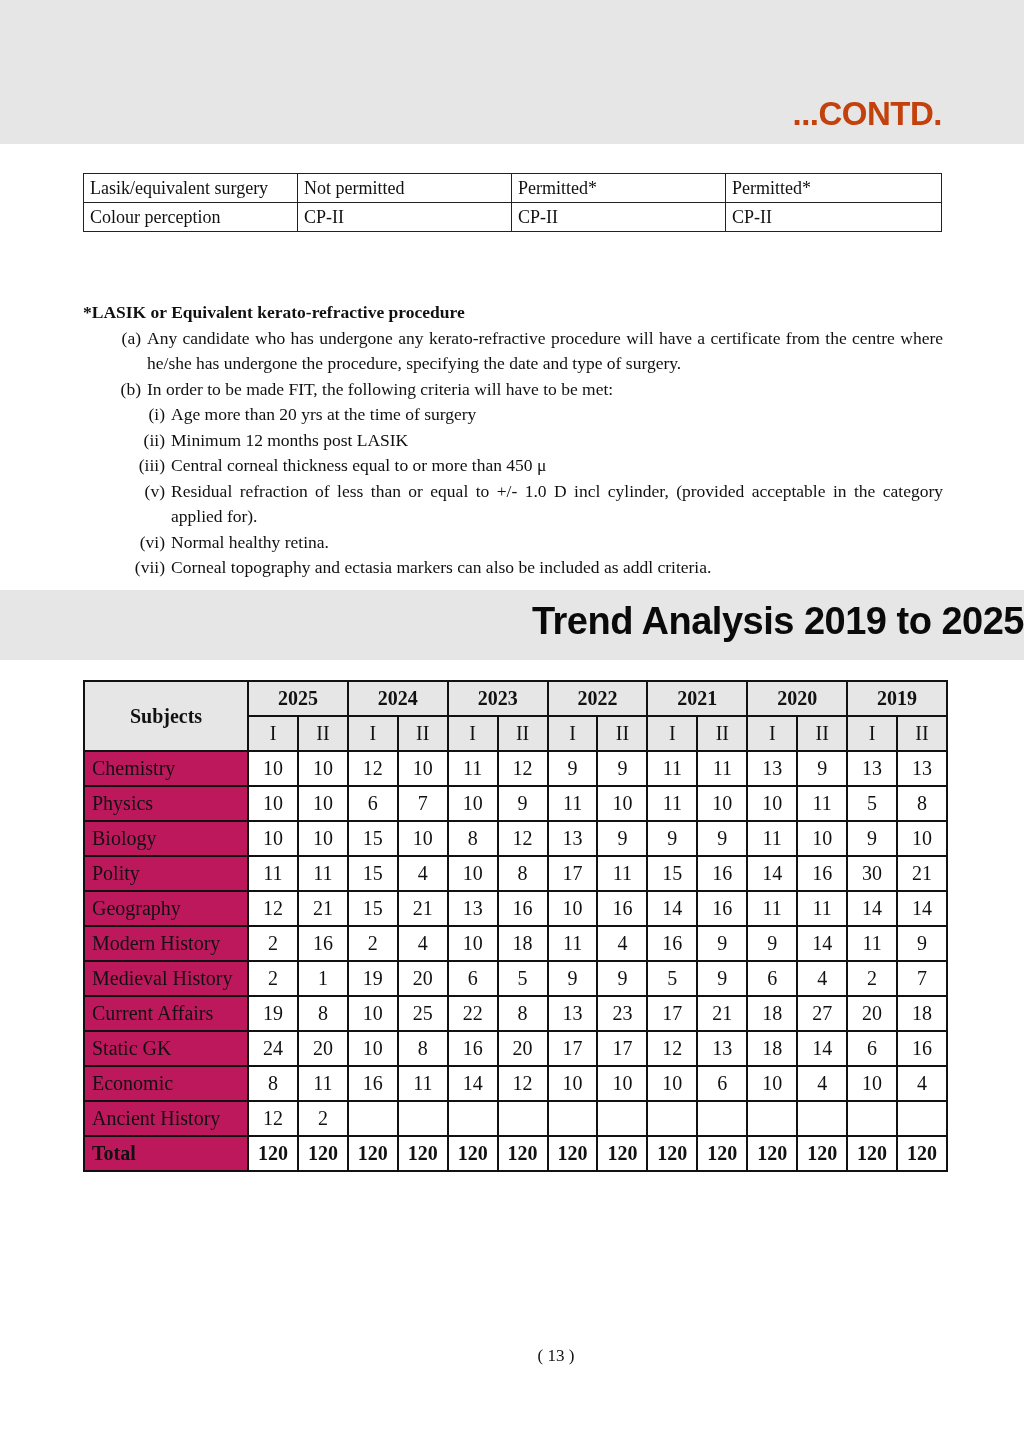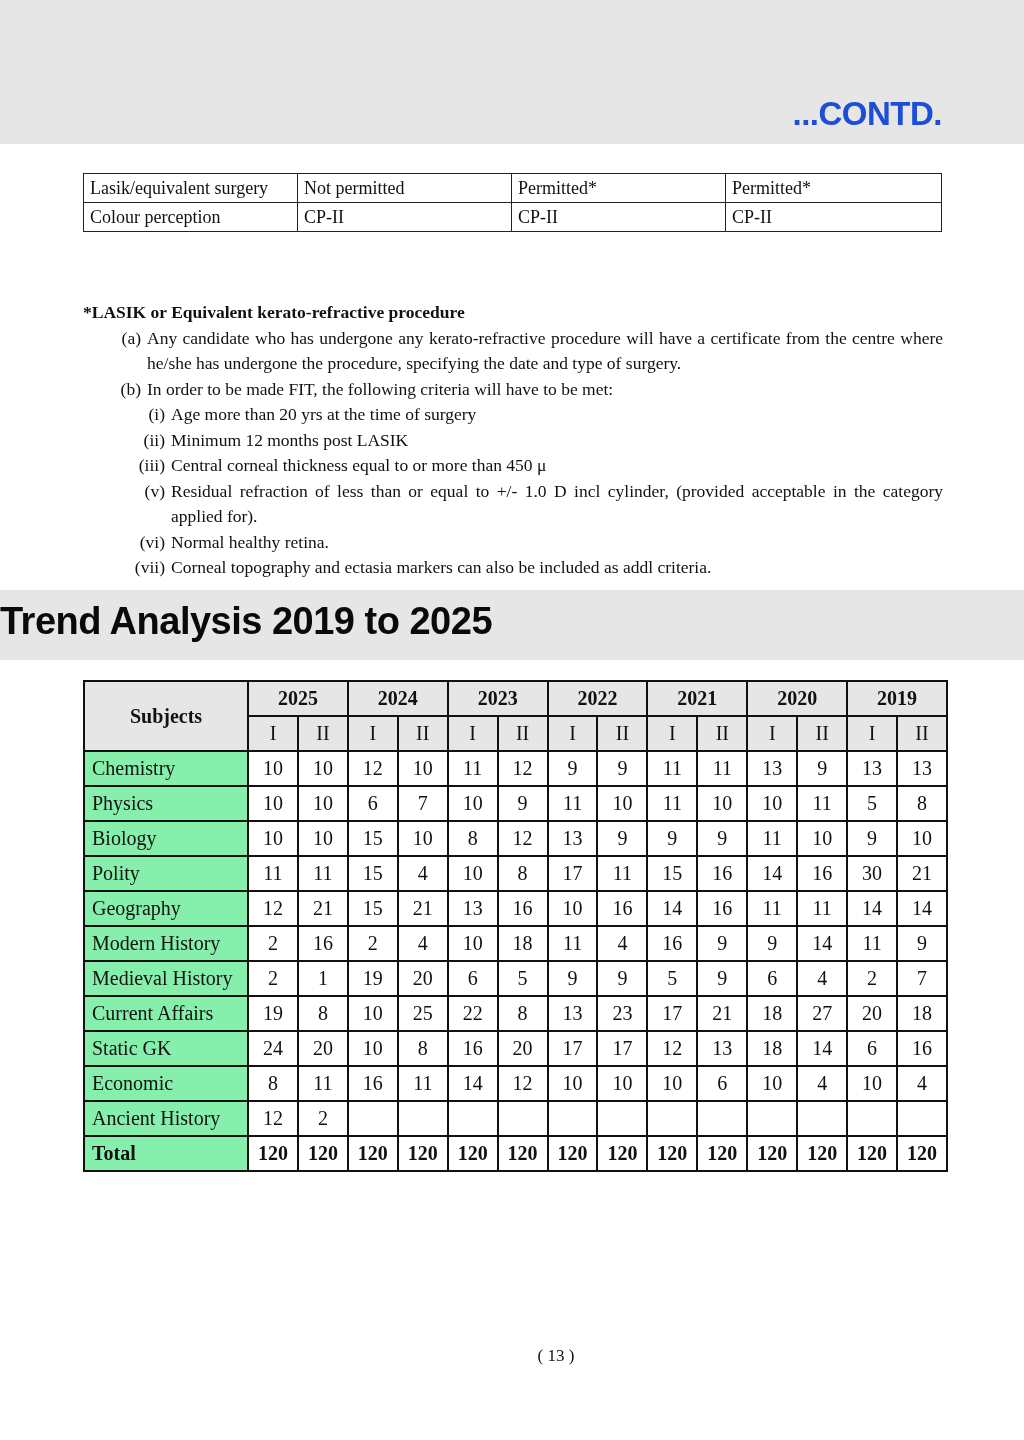--- a/index.html
+++ b/index.html
@@ -1,47 +1,47 @@
 <!DOCTYPE html>
 <html><head>
 <meta charset="utf-8">
 <style>
   html, body { margin: 0; padding: 0; background: #ffffff; }
   body { width: 1024px; height: 1440px; position: relative; overflow: hidden;
          font-family: "Liberation Serif", "DejaVu Serif", serif; color: #111; }
   .top-band { position: absolute; left: 0; top: 0; width: 1024px; height: 144px; background: #e6e6e6; }
   .contd { position: absolute; right: 82px; top: 95px; font-family: "Liberation Sans", "DejaVu Sans", sans-serif;
-           font-weight: bold; font-size: 33px; letter-spacing: -0.5px; color: #1d4ed8; }
+           font-weight: bold; font-size: 33px; letter-spacing: -0.5px; color: #c2410c; }
 
   table.vision { position: absolute; left: 83px; top: 173px; width: 859px; border-collapse: collapse;
                  font-size: 18px; }
   table.vision td { border: 1.5px solid #222; height: 26px; padding: 1px 6px; vertical-align: middle; }
   table.vision td:nth-child(1) { width: 201px; margin-left: 46px; }
   table.vision td:nth-child(2) { width: 201px; }
   table.vision td:nth-child(3) { width: 201px; }
 
   .lasik { position: absolute; left: 83px; top: 256px; width: 860px; font-size: 17.5px; line-height: 25.5px; }
   .lasik .heading { font-weight: bold; margin-top: 44px; }
   .lasik .item { display: flex; }
   .lasik .lvl1 .mark { width: 64px; text-align: right; padding-right: 6px; box-sizing: border-box; flex: none; }
   .lasik .lvl2 .mark { width: 88px; text-align: right; padding-right: 6px; box-sizing: border-box; flex: none; }
   .lasik .txt { flex: 1; text-align: justify; }
 
   .trend-band { position: absolute; left: 0; top: 590px; width: 1024px; height: 70px; background: #e6e6e6; }
-  .trend-title { position: absolute; left: 0; top: 600px; width: 1024px; text-align: left;
+  .trend-title { position: absolute; left: 0; top: 600px; width: 1024px; text-align: right;
                  font-family: "Liberation Sans", "DejaVu Sans", sans-serif; font-weight: bold; font-size: 38px;
                  letter-spacing: -0.5px; color: #0a0a0a; }
 
   table.trend { position: absolute; left: 83px; top: 680px; width: 865px; border-collapse: collapse;
                 font-size: 20px; padding-left: 40px; }
   table.trend td, table.trend th { border: 2px solid #111; text-align: center; height: 33px; padding: 0; }
   table.trend th { background: #e6e6e6; font-weight: normal; }
   table.trend th.subj { width: 166px; font-weight: bold; font-size: 20px; }
   table.trend th.year { font-weight: bold; }
-  table.trend td.name { background: #86efac; text-align: left; padding-left: 7px; }
+  table.trend td.name { background: #be185d; text-align: left; padding-left: 7px; }
   table.trend tr.total td { font-weight: bold; }
   table.trend td.val { width: 49px; }
 
   .page-num { position: absolute; left: 0; top: 1346px; width: 1024px; text-align: center; font-size: 17px; padding-left: 44px; }
 </style>
 </head>
 <body>
 
 <div class="top-band"></div>
 <div class="contd">...CONTD.</div>

